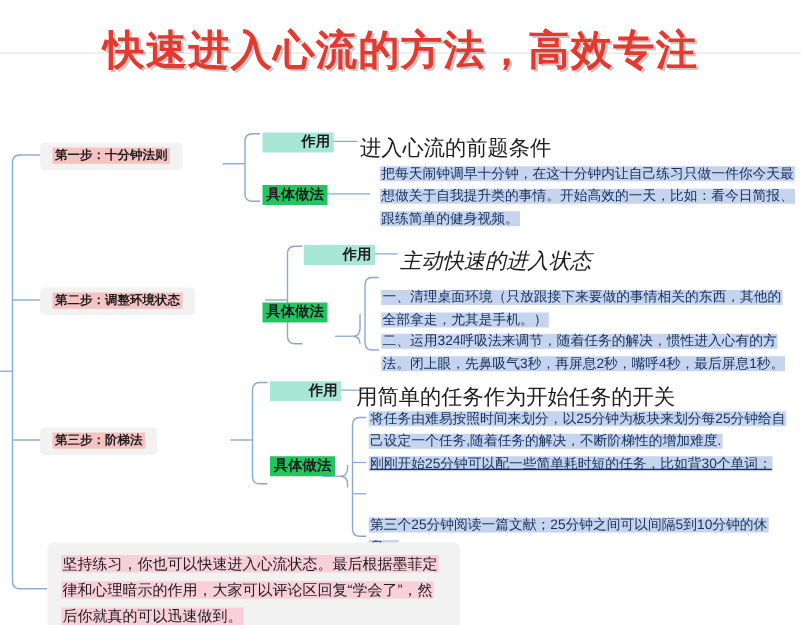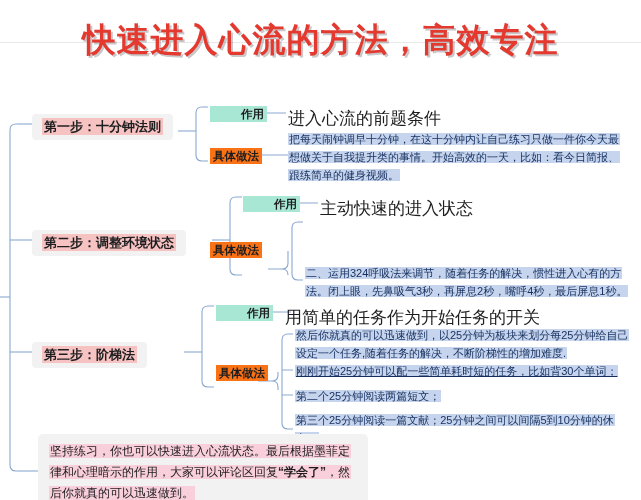--- a/index.html
+++ b/index.html
@@ -50,42 +50,42 @@
     stroke-width: 1.1;
   }
   #wires .thin { stroke-width: 1; }
   
   .node {
     position: absolute;
     box-sizing: border-box;
     background: #f2f2f3;
     border-radius: 4px;
     padding: 4px 10px;
-    font-size: 13px;
+    font-size: 10px;
     color: #1d1d1f;
     white-space: nowrap;
     line-height: 1.35;
   }
   .node .hl {
     background: #f6c3c2;
     padding: 1px 2px;
     font-weight: bold;
   }
   
   .blabel {
     position: absolute;
     font-size: 11.5px;
     color: #1d1d1f;
     white-space: nowrap;
     font-weight: bold;
     padding: 1px 3px;
     line-height: 1.25;
   }
   .blabel.green { background: #a9e7d5; padding-left: 31px; }
-  .blabel.blue  { background: #f97316; }
+  .blabel.blue  { background: #22c55e; }
   
   .leaf {
     position: absolute;
     font-size: 17px;
     color: #1d1d1f;
     line-height: 1.55;
     white-space: nowrap;
   }
   
   .para {
@@ -110,21 +110,21 @@
     font-size: 12px;
     line-height: 1.75;
     color: #1d1d1f;
   }
   #footer-node .pink {
     background: #f9cfdc;
     box-decoration-break: clone;
     -webkit-box-decoration-break: clone;
     padding: 0 1px;
   }
-  #footer-node .pink b { font-weight: bold; }
+  #footer-node .pink b { font-weight: normal; }
 </style>
 </head>
 <body>
 
 <div id="canvas">
 
   <div id="title-rule"></div>
   <div id="page-title">快速进入心流的方法，高效专注</div>
 
   <svg id="wires" viewBox="0 0 641 500">
@@ -172,39 +172,39 @@
   <div class="blabel green" style="left:210px; top:106px;">作用</div>
   <div class="blabel blue" style="left:210px; top:148px;">具体做法</div>
 
   <div class="blabel green" style="left:243px; top:196px;">作用</div>
   <div class="blabel blue" style="left:210px; top:242px;">具体做法</div>
 
   <div class="blabel green" style="left:216px; top:305px;">作用</div>
   <div class="blabel blue" style="left:216px; top:365px;">具体做法</div>
 
   <div class="leaf" style="left:288px; top:106px;">进入心流的前题条件</div>
-  <div class="para" style="left:288px; top:131px; width:333px;">
+  <div class="para" style="left:304px; top:131px; width:333px;">
     <span class="mark">把每天闹钟调早十分钟，在这十分钟内让自己练习只做一件你今天最想做关于自我提升类的事情。开始高效的一天，比如：看今日简报、跟练简单的健身视频。</span>
   </div>
 
-  <div class="leaf" style="left:320px; top:196px;">主动快速的进入状态</div>
+  <div class="leaf" style="left:320px; top:196px;font-style:italic;">主动快速的进入状态</div>
+  <div class="para" style="left:305px; top:230px; width:330px;">
+    <span class="mark">一、清理桌面环境（只放跟接下来要做的事情相关的东西，其他的全部拿走，尤其是手机。）</span>
+  </div>
   <div class="para" style="left:305px; top:265px; width:332px;">
     <span class="mark">二、运用324呼吸法来调节，随着任务的解决，惯性进入心有的方法。闭上眼，先鼻吸气3秒，再屏息2秒，嘴呼4秒，最后屏息1秒。</span>
   </div>
 
   <div class="leaf" style="left:285px; top:305px;">用简单的任务作为开始任务的开关</div>
   <div class="para" style="left:295px; top:327px; width:337px;">
-    <span class="mark">然后你就真的可以迅速做到，以25分钟为板块来划分每25分钟给自己设定一个任务,随着任务的解决，不断阶梯性的增加难度.</span>
+    <span class="mark">将任务由难易按照时间来划分，以25分钟为板块来划分每25分钟给自己设定一个任务,随着任务的解决，不断阶梯性的增加难度.</span>
   </div>
   <div class="para" style="left:295px; top:363px; width:340px;text-decoration:underline;">
     <span class="mark">刚刚开始25分钟可以配一些简单耗时短的任务，比如背30个单词；</span>
   </div>
-  <div class="para" style="left:295px; top:388px; width:340px;">
-    <span class="mark">第二个25分钟阅读两篇短文；</span>
-  </div>
   <div class="para" style="left:295px; top:412px; width:340px;">
     <span class="mark">第三个25分钟阅读一篇文献；25分钟之间可以间隔5到10分钟的休息。</span>
   </div>
 
   <div id="footer-node" style="left:38px; top:434px; width:330px;">
     <span class="pink"><span>坚持练习，你也可以快速进入心流状态。最后根据墨菲定律和心理暗示的作用，大家可以评论区回复</span><b>“学会了”</b><span>，然后你就真的可以迅速做到。</span></span>
   </div>
 
 </div>
 

